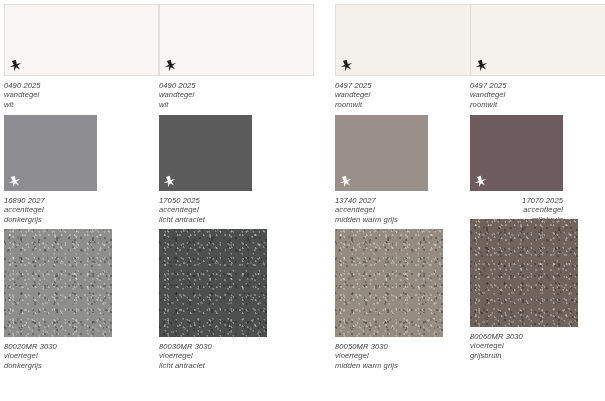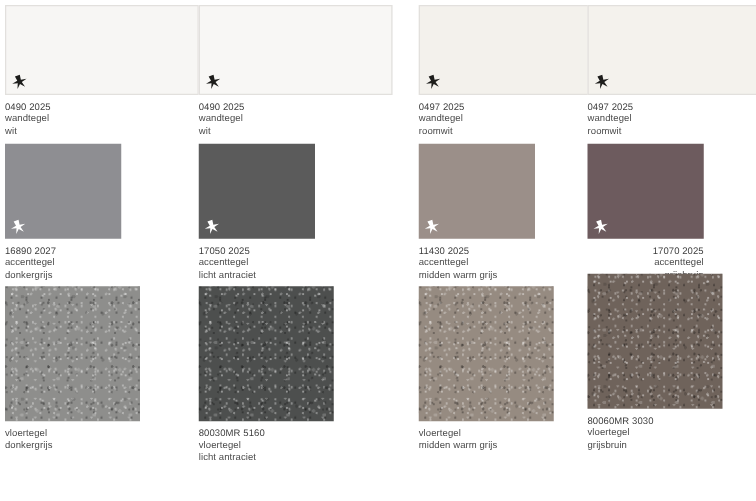--- a/index.html
+++ b/index.html
@@ -14,20 +14,21 @@
     font-family: "Liberation Sans", sans-serif;
     overflow: hidden;
   }
 
   .catalog-grid {
     position: absolute;
     left: 0;
     top: 0;
     width: 605px;
     height: 298px;
+    font-style: italic;
   }
 
   .tile-card {
     position: absolute;
   }
 
   
   .swatch {
     position: relative;
     overflow: hidden;
@@ -192,21 +193,21 @@
     </div>
     <div class="tile-card" style="left: 335px; top: 115px;">
       <div class="swatch" style="width: 93px; height: 76px; background: rgb(155, 143, 137);">
         <span class="star-icon">
           <svg viewBox="0 0 24 24" aria-hidden="true">
             <path fill="#ffffff" d="M12.6 1.5 L14.2 9.0 L22.5 7.2 L15.6 12.3 L20.4 19.2 L12.9 15.0 L9.2 22.5 L9.6 13.9 L1.5 14.6 L8.9 10.4 L5.4 3.9 Z"></path>
           </svg>
         </span>
       </div>
       <div class="caption">
-        <div class="code">11430 2025</div>
+        <div class="code">13740 2027</div>
         <div class="type">accenttegel</div>
         <div class="tone">midden warm grijs</div>
       </div>
     </div>
     <div class="tile-card" style="left: 470px; top: 115px; text-align: right;">
       <div class="swatch" style="width: 93px; height: 76px; background: rgb(109, 91, 94);">
         <span class="star-icon">
           <svg viewBox="0 0 24 24" aria-hidden="true">
             <path fill="#ffffff" d="M12.6 1.5 L14.2 9.0 L22.5 7.2 L15.6 12.3 L20.4 19.2 L12.9 15.0 L9.2 22.5 L9.6 13.9 L1.5 14.6 L8.9 10.4 L5.4 3.9 Z"></path>
           </svg>
@@ -214,35 +215,37 @@
       </div>
       <div class="caption">
         <div class="code">17070 2025</div>
         <div class="type">accenttegel</div>
         <div class="tone">grijsbruin</div>
       </div>
     </div>
     <div class="tile-card" style="left: 4px; top: 229px;">
       <div class="swatch speckled" style="width: 108px; height: 108px; background: rgb(142, 142, 140);"></div>
       <div class="caption">
+        <div class="code">80020MR 3030</div>
         <div class="type">vloertegel</div>
         <div class="tone">donkergrijs</div>
       </div>
     </div>
     <div class="tile-card" style="left: 159px; top: 229px;">
       <div class="swatch speckled" style="width: 108px; height: 108px; background: rgb(77, 79, 78);"></div>
       <div class="caption">
-        <div class="code">80030MR 5160</div>
+        <div class="code">80030MR 3030</div>
         <div class="type">vloertegel</div>
         <div class="tone">licht antraciet</div>
       </div>
     </div>
     <div class="tile-card" style="left: 335px; top: 229px;">
       <div class="swatch speckled" style="width: 108px; height: 108px; background: rgb(150, 139, 129);"></div>
       <div class="caption">
+        <div class="code">80050MR 3030</div>
         <div class="type">vloertegel</div>
         <div class="tone">midden warm grijs</div>
       </div>
     </div>
     <div class="tile-card" style="left: 470px; top: 219px;">
       <div class="swatch speckled" style="width: 108px; height: 108px; background: rgb(111, 99, 91);"></div>
       <div class="caption">
         <div class="code">80060MR 3030</div>
         <div class="type">vloertegel</div>
         <div class="tone">grijsbruin</div>

